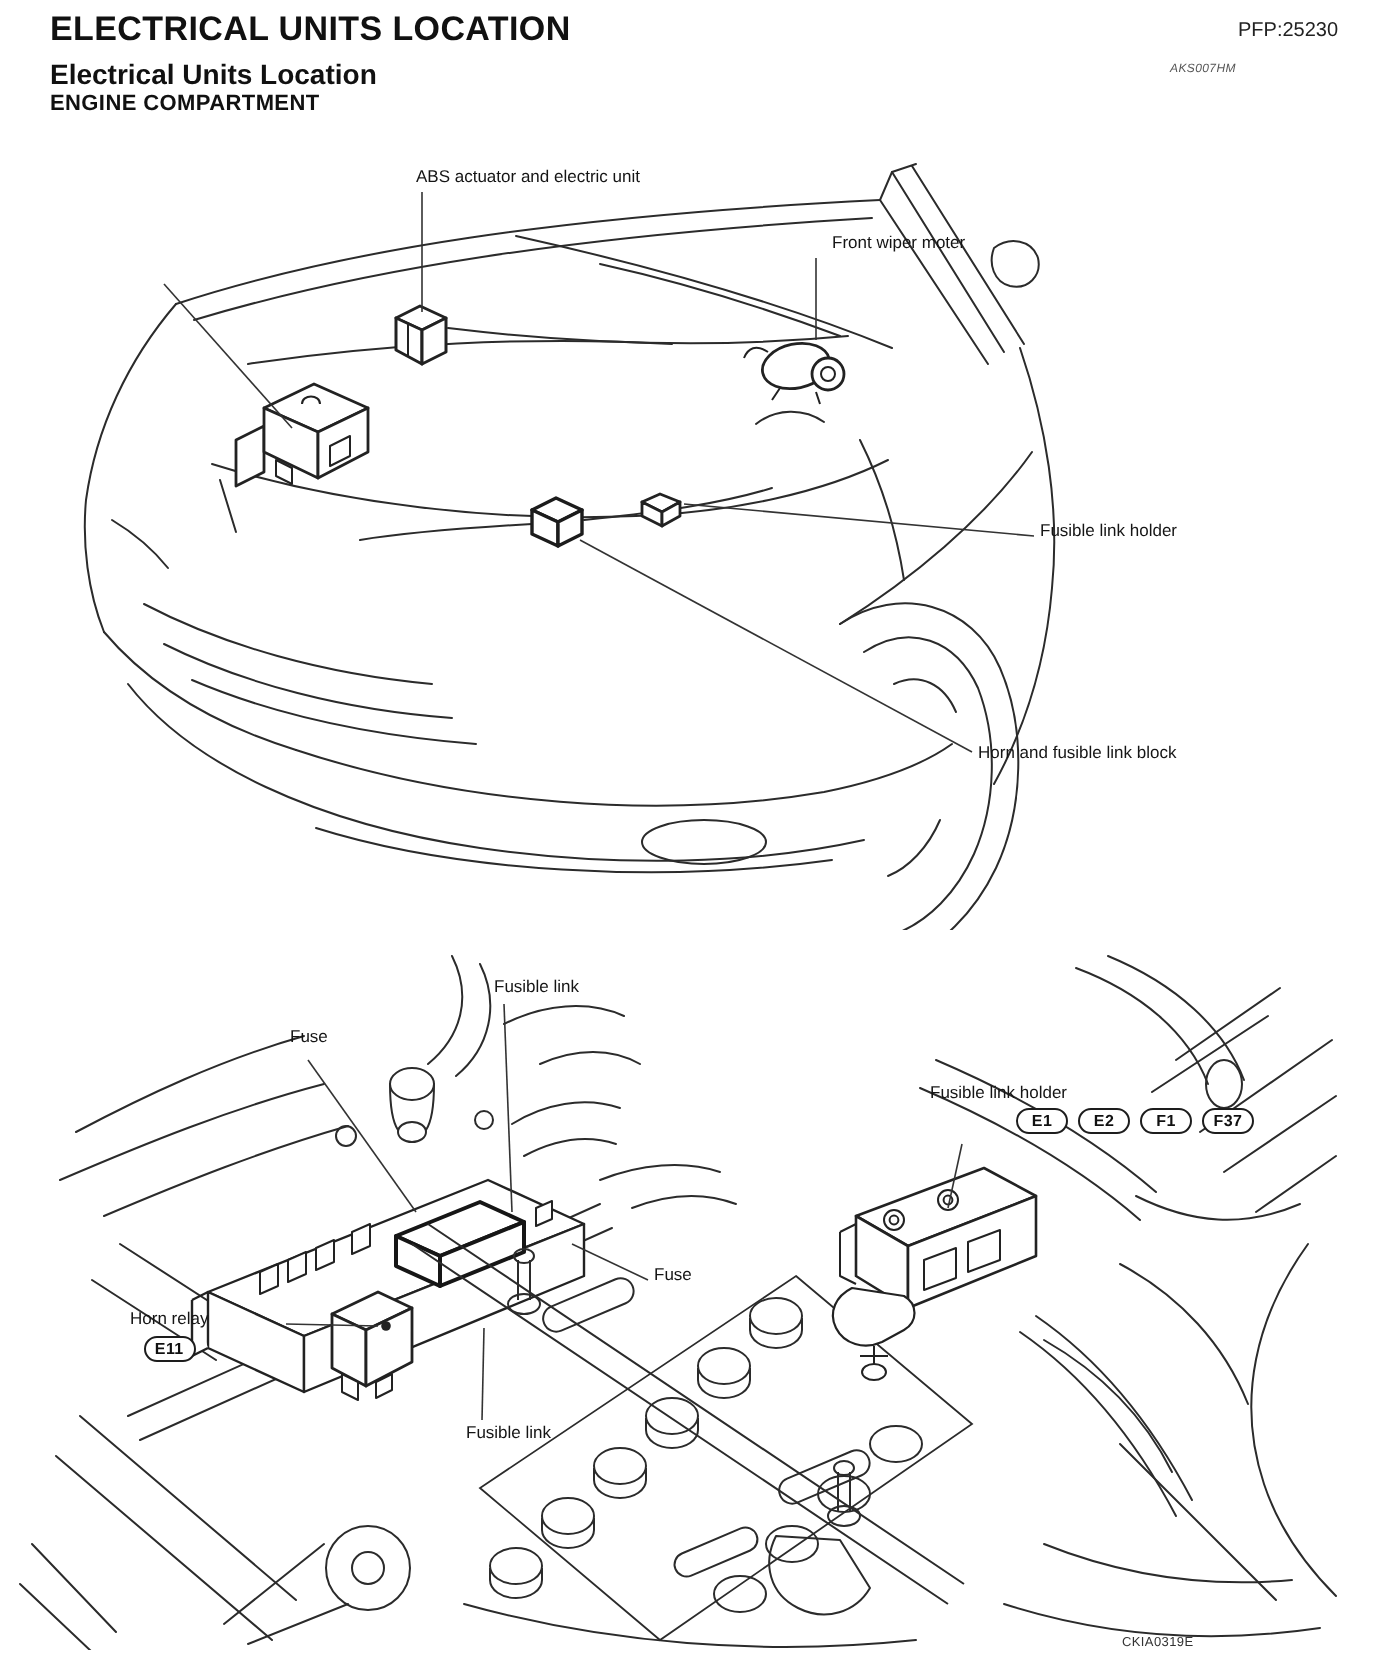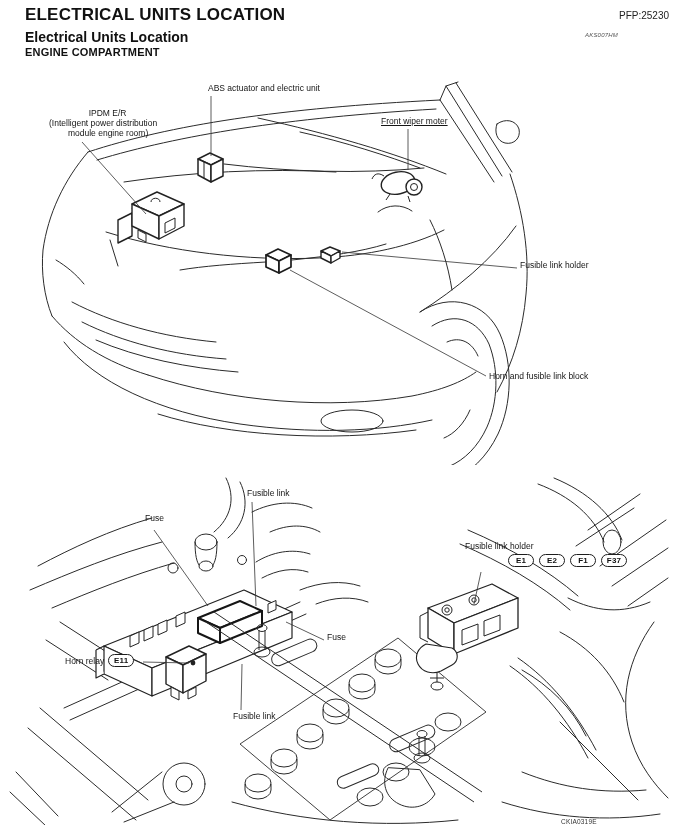--- a/index.html
+++ b/index.html
@@ -17,21 +17,21 @@
   .lbl{font-size:8.5px;line-height:10px;color:#151515;text-align:center;}
   .lbl .ln{display:block;}
   svg{position:absolute;left:0;}
   .badge{
     display:inline-flex;align-items:center;justify-content:center;
     min-width:16px;height:11px;padding:0 4px;border:1.4px solid #1d1d1d;
     border-radius:8px;font-size:8px;font-weight:700;color:#111;background:#fff;
     letter-spacing:.2px;
   }
   .badge-row{display:flex;gap:5px;align-items:center;padding-left:42px;}
-  .inline-row{display:flex;gap:4px;align-items:center;font-size:8.5px;color:#151515;}
+  .inline-row{display:flex;gap:4px;align-items:center;font-size:8.5px;color:#151515;flex-direction:column;}
 </style>
 </head>
 <body>
 
 <div id="page">
 
   <div class="abs h1" style="left:25px;top:5px;">ELECTRICAL UNITS LOCATION</div>
   <div class="abs pfp" style="left:576px;top:10px;">PFP:25230</div>
   <div class="abs h2" style="left:25px;top:29px;">Electrical Units Location</div>
   <div class="abs microcode" style="left:585px;top:32px;">AKS007HM</div>
@@ -117,26 +117,21 @@
     <g stroke="#333" stroke-width=".8" fill="none">
       <path d="M 211 16 L 211 76"></path>
       <path d="M 82 62 L 146 134"></path>
       <path d="M 408 49 L 408 90"></path>
       <path d="M 517 188 L 342 172"></path>
       <path d="M 486 296 L 290 190"></path>
     </g>
   </svg>
 
   <div class="abs lbl" style="left:208px;top:83px;">ABS actuator and electric unit</div>
-  <div class="abs lbl" style="left:49px;top:108px;">
-    <span class="ln" style="margin-left:9px;">IPDM E/R</span>
-    <span class="ln">(Intelligent power distribution</span>
-    <span class="ln" style="margin-left:10px;">module engine room)</span>
-  </div>
-  <div class="abs lbl" style="left:381px;top:116px;text-decoration:underline;">Front wiper moter</div>
+  <div class="abs lbl" style="left:416px;top:116px;">Front wiper moter</div>
   <div class="abs lbl" style="left:520px;top:260px;">Fusible link holder</div>
   <div class="abs lbl" style="left:489px;top:371px;">Horn and fusible link block</div>
 
   <svg style="top:470px;" width="689" height="355" viewBox="0 0 689 355">
     <g stroke="#2b2b2b" fill="none" stroke-width="1" stroke-linecap="round" stroke-linejoin="round">
 
       <path d="M 38 96 C 72 78 110 60 152 48"></path>
       <path d="M 30 120 C 72 102 116 84 162 72"></path>
       <path d="M 52 138 C 92 121 132 105 174 93"></path>
       <ellipse cx="206" cy="72" rx="11" ry="8"></ellipse>

